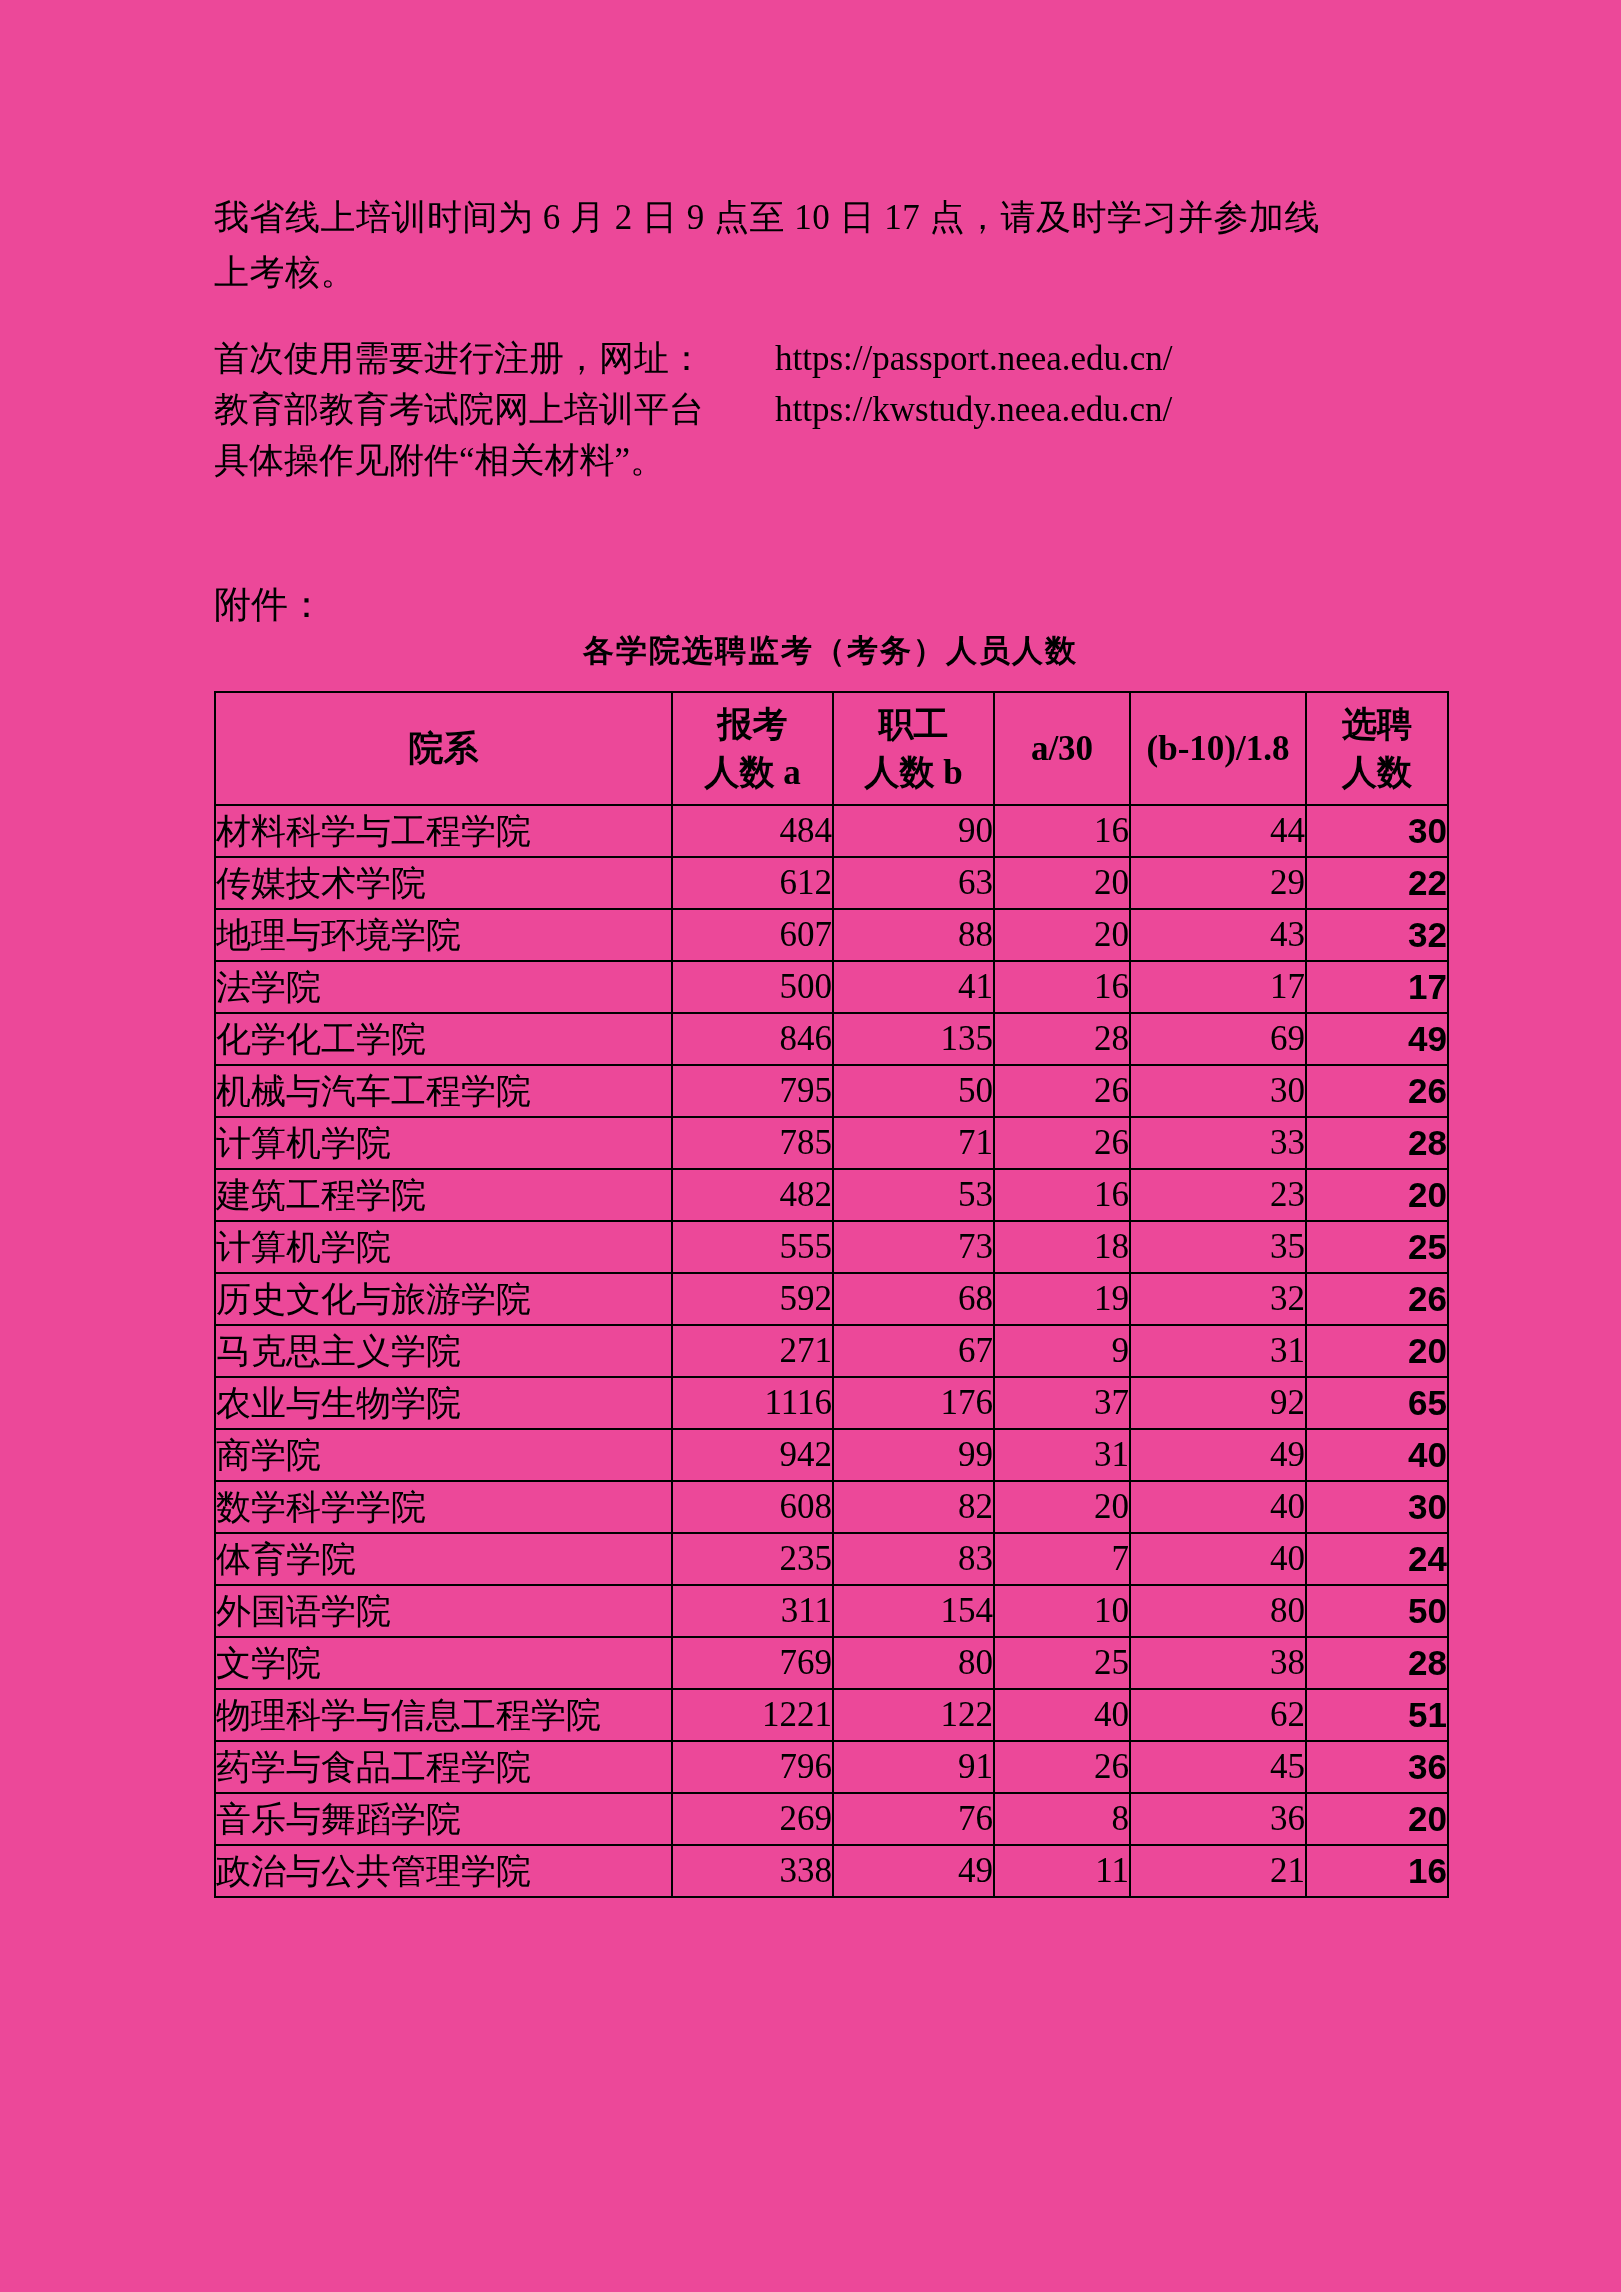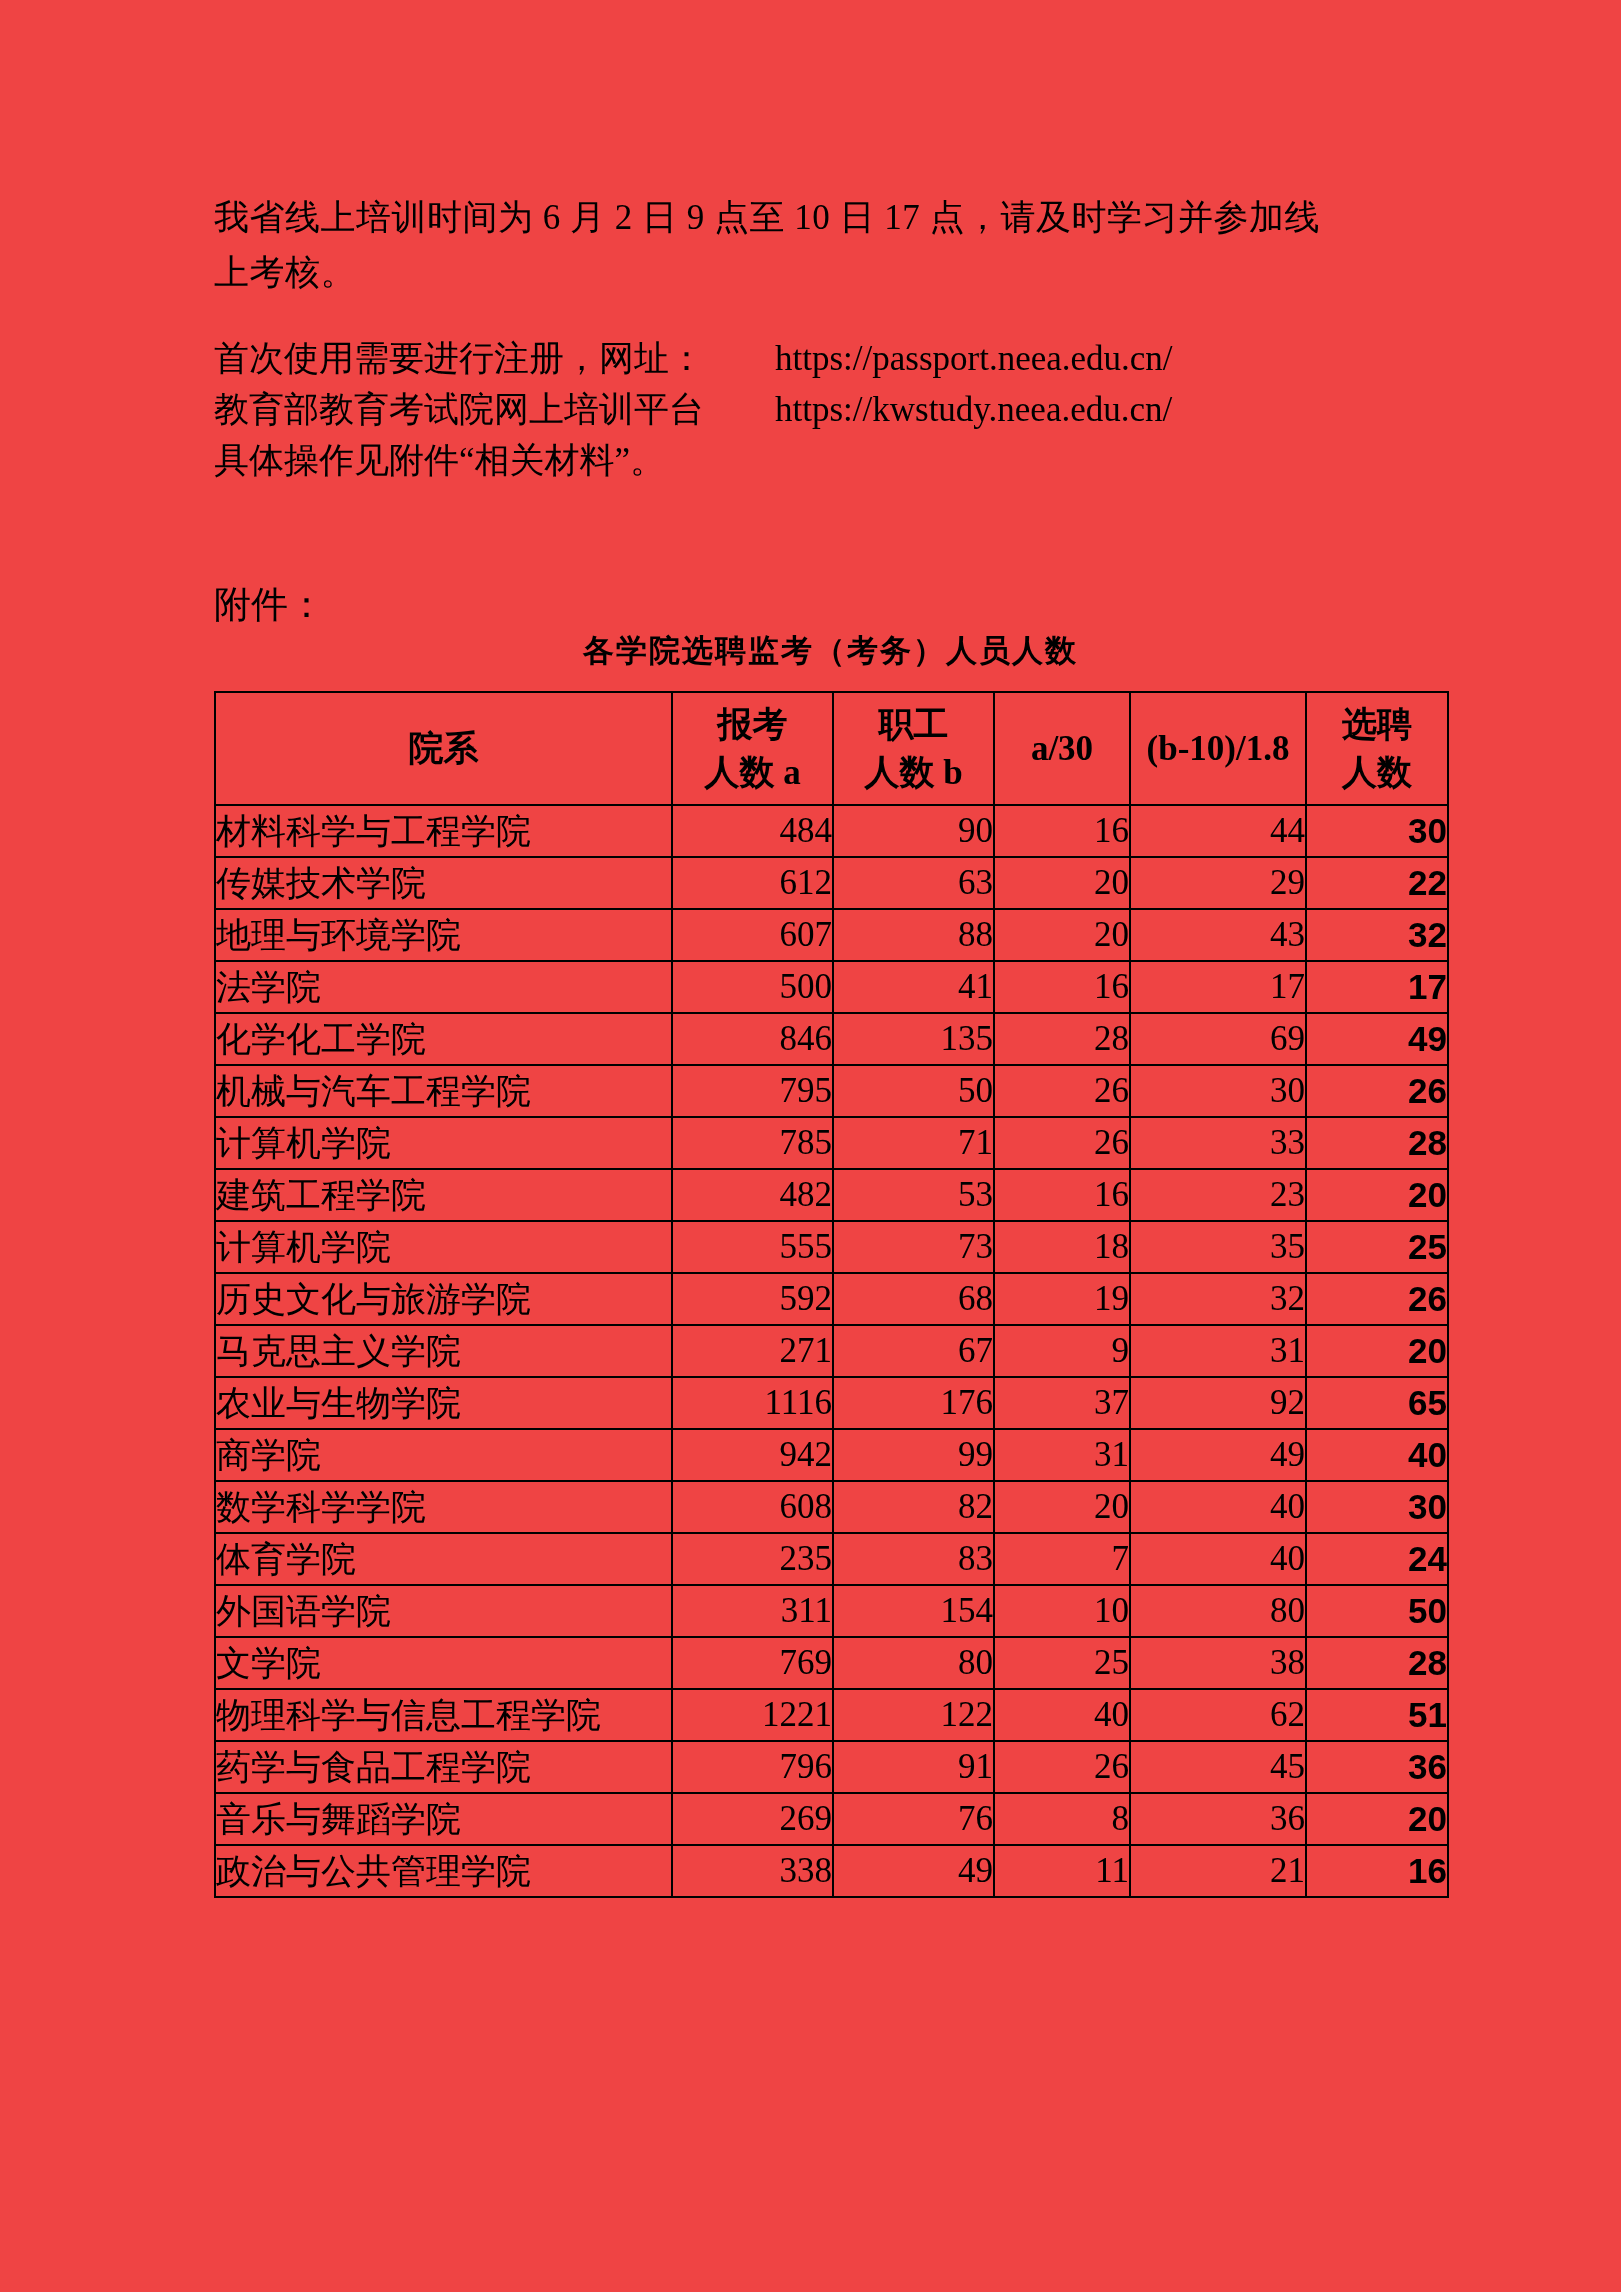--- a/index.html
+++ b/index.html
@@ -1,19 +1,19 @@
 <!DOCTYPE html>
 <html><head>
 <meta charset="utf-8">
 <style>
   html,body { margin:0; padding:0; background:#ffffff; }
   .page {
     position:relative;
     width:1621px; height:2293px;
-    background:#ef4444;
+    background:#ec4899;
     color:#000000;
     font-family:"Liberation Serif","DejaVu Serif",serif;
     overflow:hidden;
   }
   .intro {
     position:absolute; left:214px; top:190px; width:1247px;
     font-size:35px; line-height:55px; letter-spacing:0.5px;
   }
   .register {
     position:absolute; left:214px; top:333px; width:1247px;

